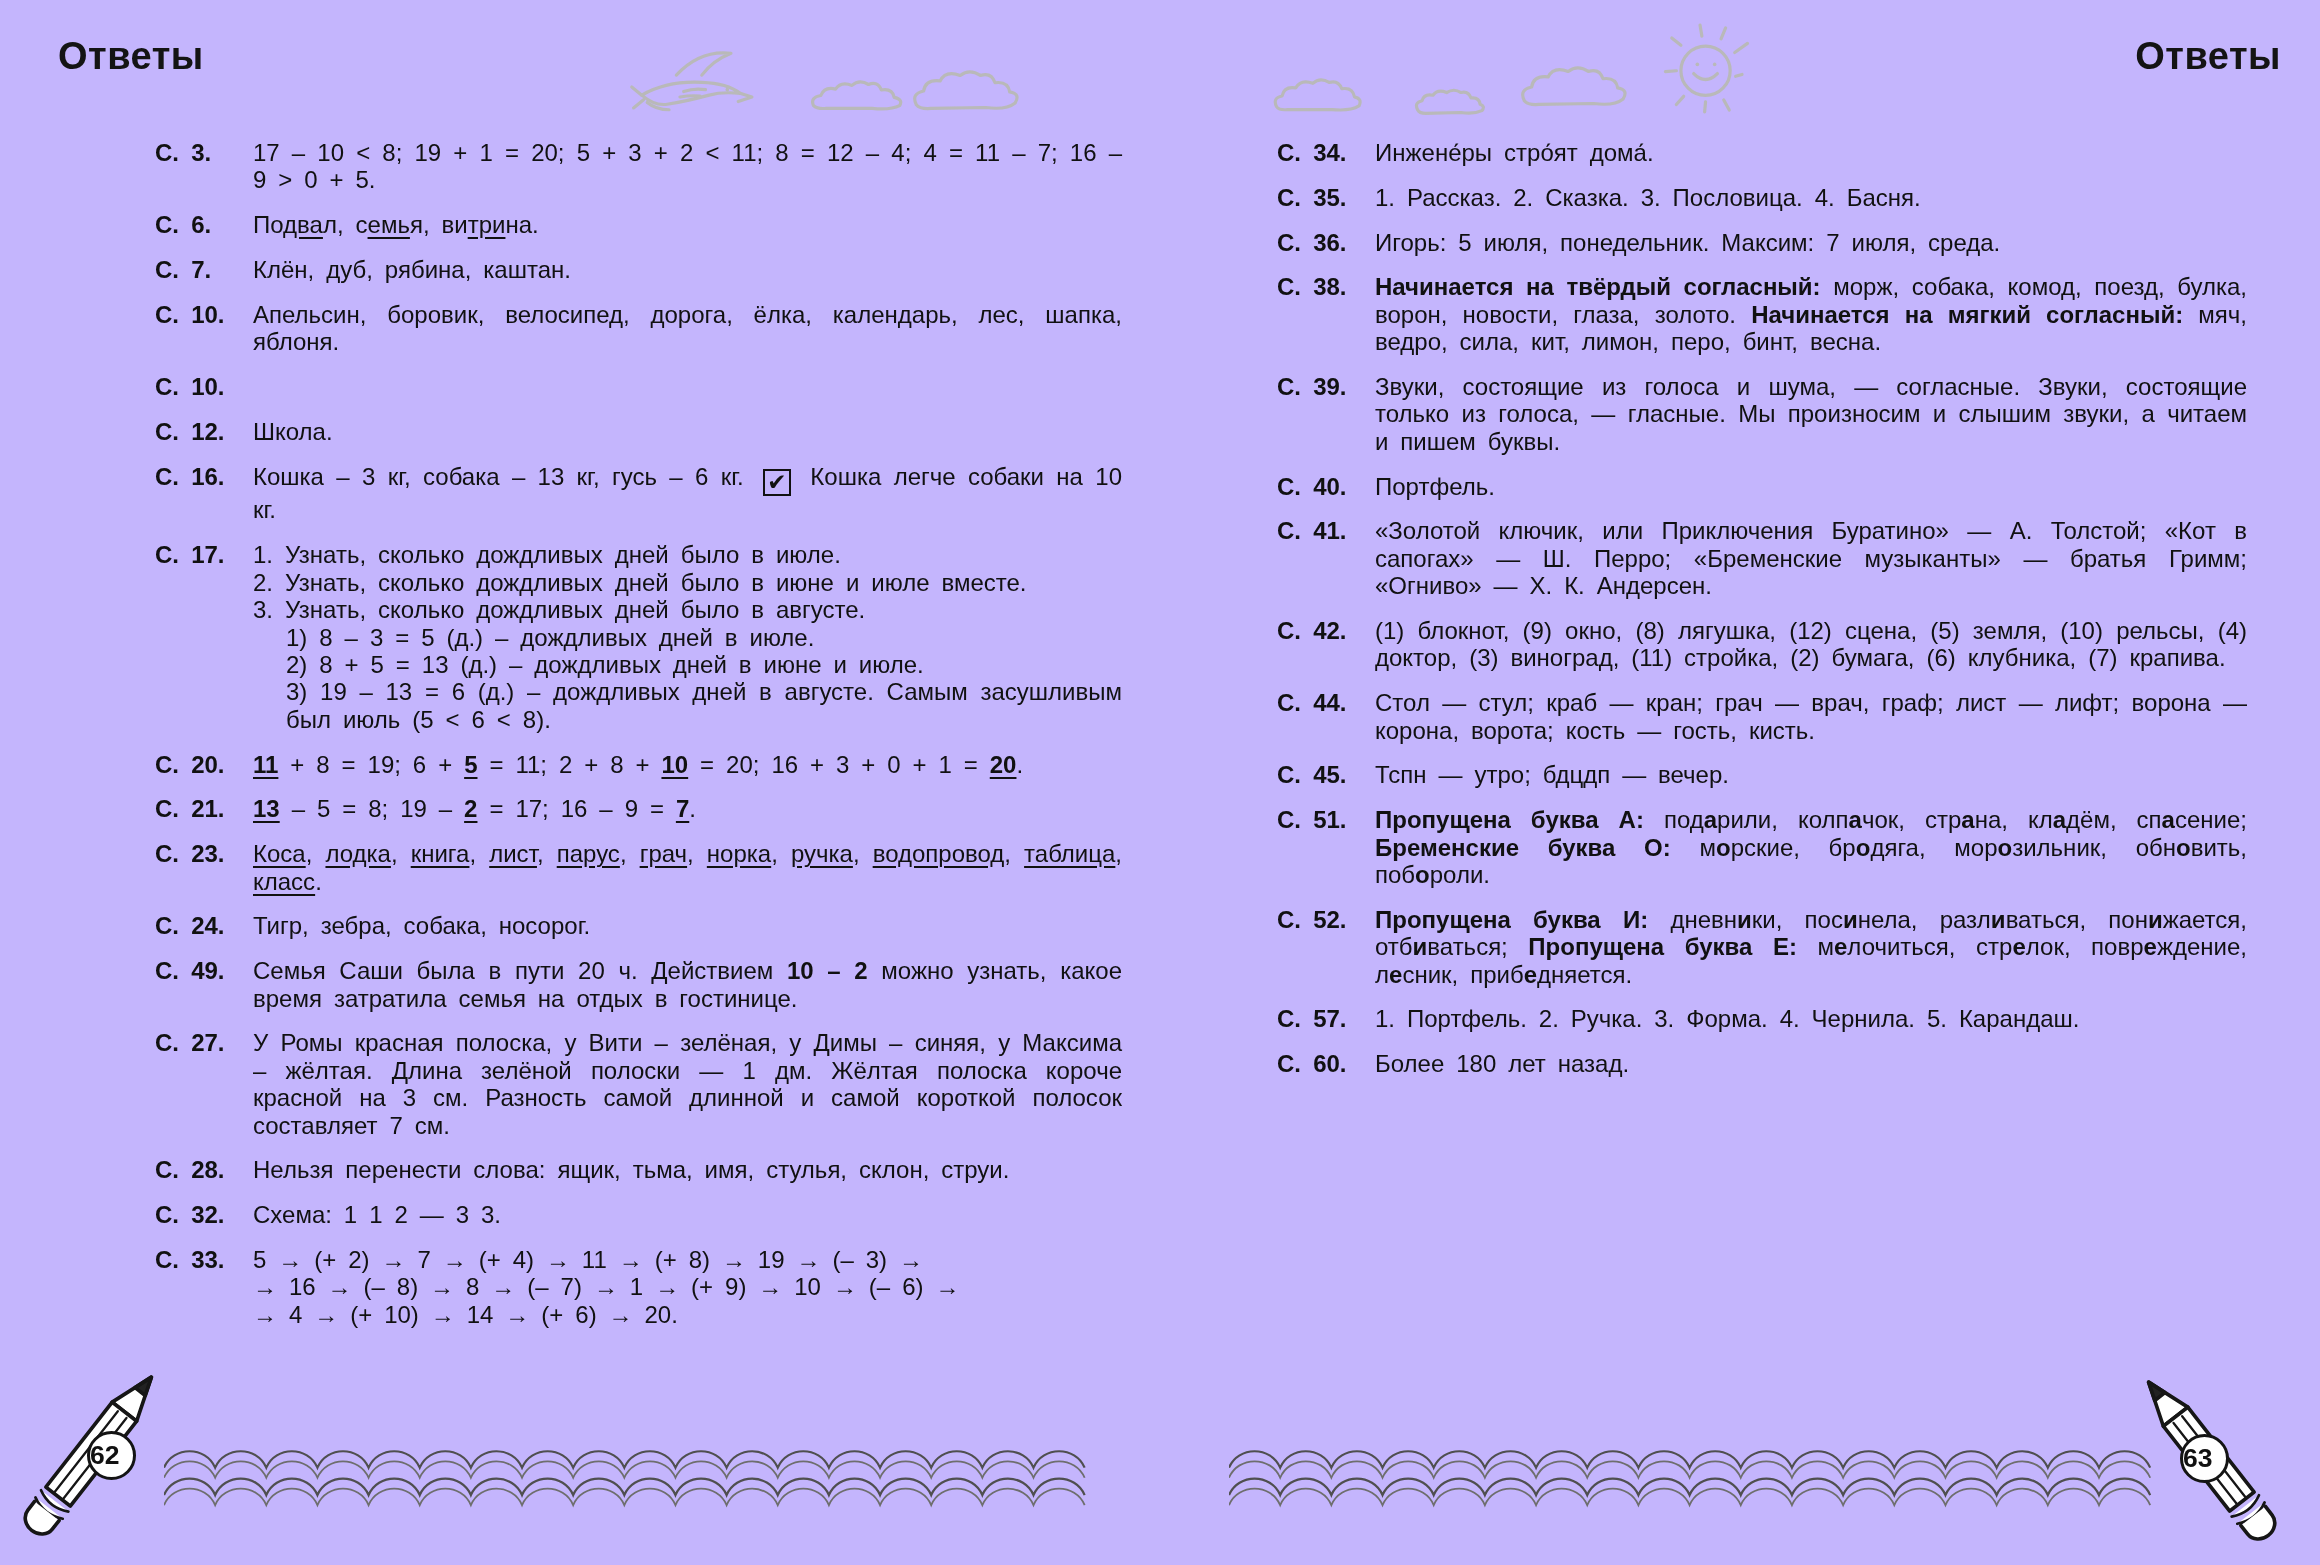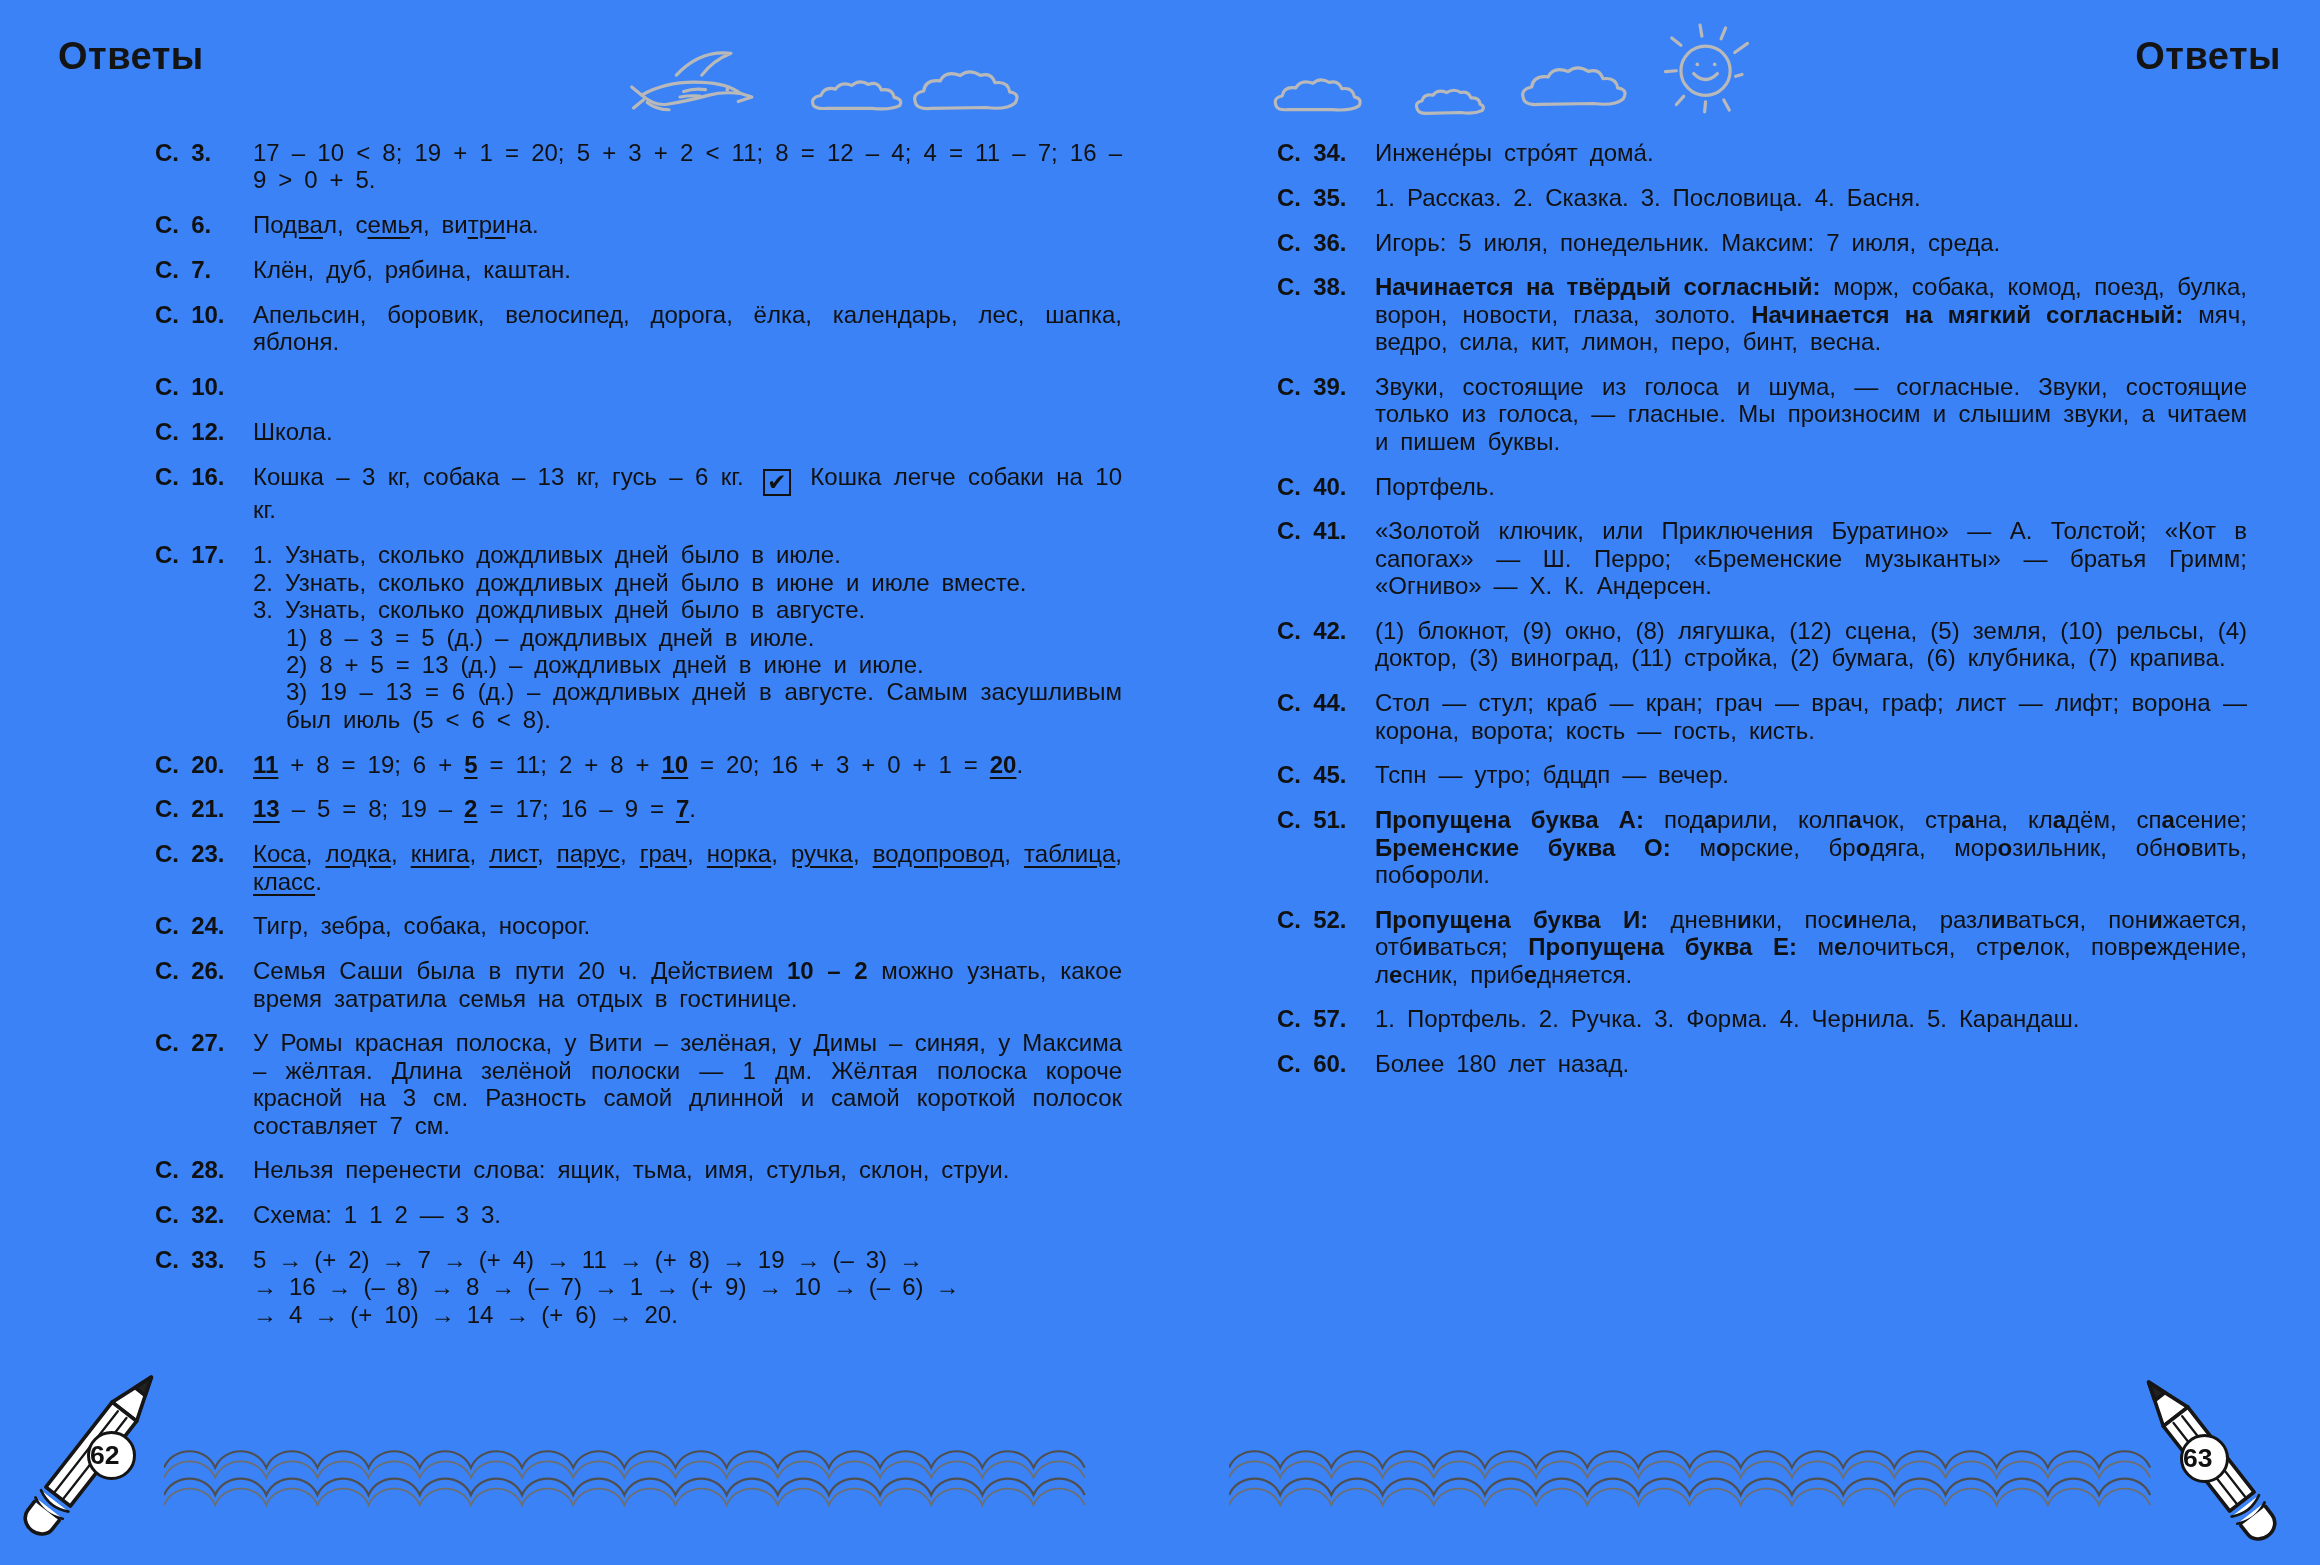--- a/index.html
+++ b/index.html
@@ -1,17 +1,17 @@
 <!DOCTYPE html>
 <html style="font-size:14.6px"><head>
 <meta charset="utf-8">
 <style>
   html,body{margin:0;padding:0;background:#e8e8e8;}
   .spread{
-    position:relative; width:2321px; height:1565px; background:#3b82f6;
+    position:relative; width:2321px; height:1565px; background:#c4b5fd;
     font-family:"Liberation Sans","DejaVu Sans",sans-serif; color:#111;
     overflow:hidden;
   }
   .page-header{
     position:absolute; top:35px; font-size:38px; font-weight:700;
     letter-spacing:0.5px; color:#141414;
   }
   .page-header.left{left:58px;}
   .page-header.right{right:40px;}
   .entries{position:absolute; top:139px;}
@@ -158,21 +158,21 @@
       </div>
       <div class="entry">
         <span class="entry-label">С. 23.</span>
         <div class="entry-body"><u>Коса</u>, <u>лодка</u>, <u>книга</u>, <u>лист</u>, <u>парус</u>, <u>грач</u>, <u>норка</u>, <u>ручка</u>, <u>водопровод</u>, <u>таблица</u>, <u>класс</u>.</div>
       </div>
       <div class="entry">
         <span class="entry-label">С. 24.</span>
         <div class="entry-body">Тигр, зебра, собака, носорог.</div>
       </div>
       <div class="entry">
-        <span class="entry-label">С. 26.</span>
+        <span class="entry-label">С. 49.</span>
         <div class="entry-body">Семья Саши была в пути 20 ч. Действием <b>10 – 2</b> можно узнать, какое время затратила семья на отдых в гостинице.</div>
       </div>
       <div class="entry">
         <span class="entry-label">С. 27.</span>
         <div class="entry-body">У Ромы красная полоска, у Вити – зелёная, у Димы – синяя, у Максима – жёлтая. Длина зелёной полоски — 1 дм. Жёлтая полоска короче красной на 3 см. Разность самой длинной и самой короткой полосок составляет 7 см.</div>
       </div>
       <div class="entry">
         <span class="entry-label">С. 28.</span>
         <div class="entry-body">Нельзя перенести слова: ящик, тьма, имя, стулья, склон, струи.</div>
       </div>

